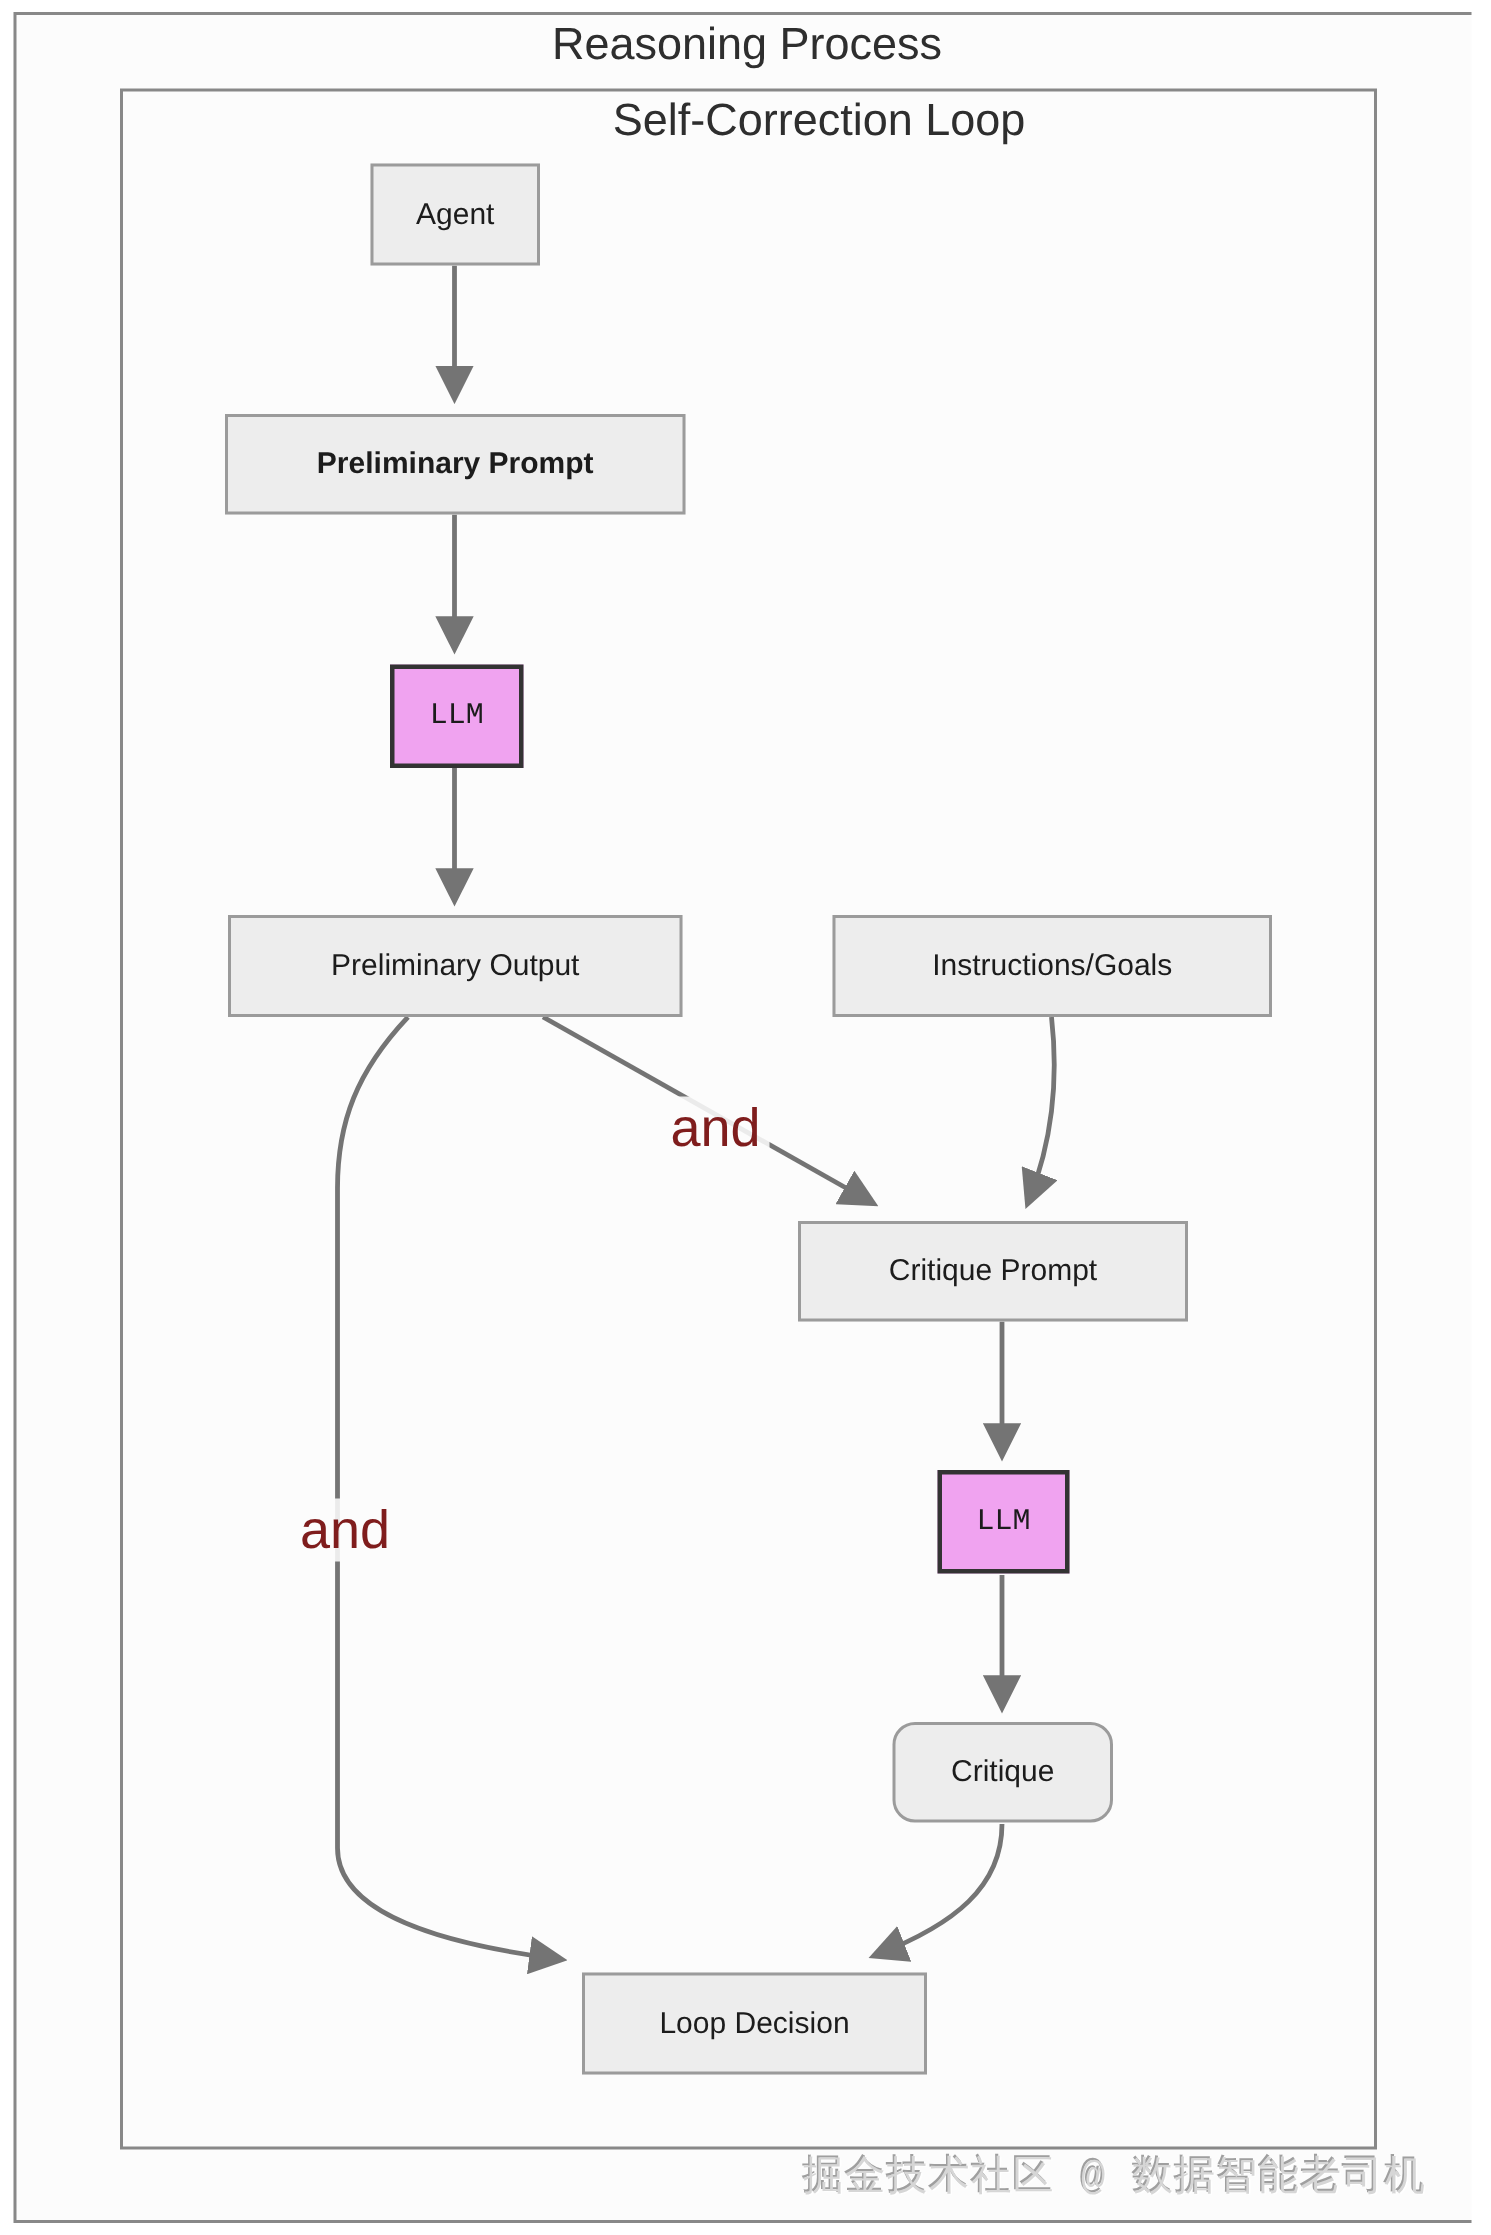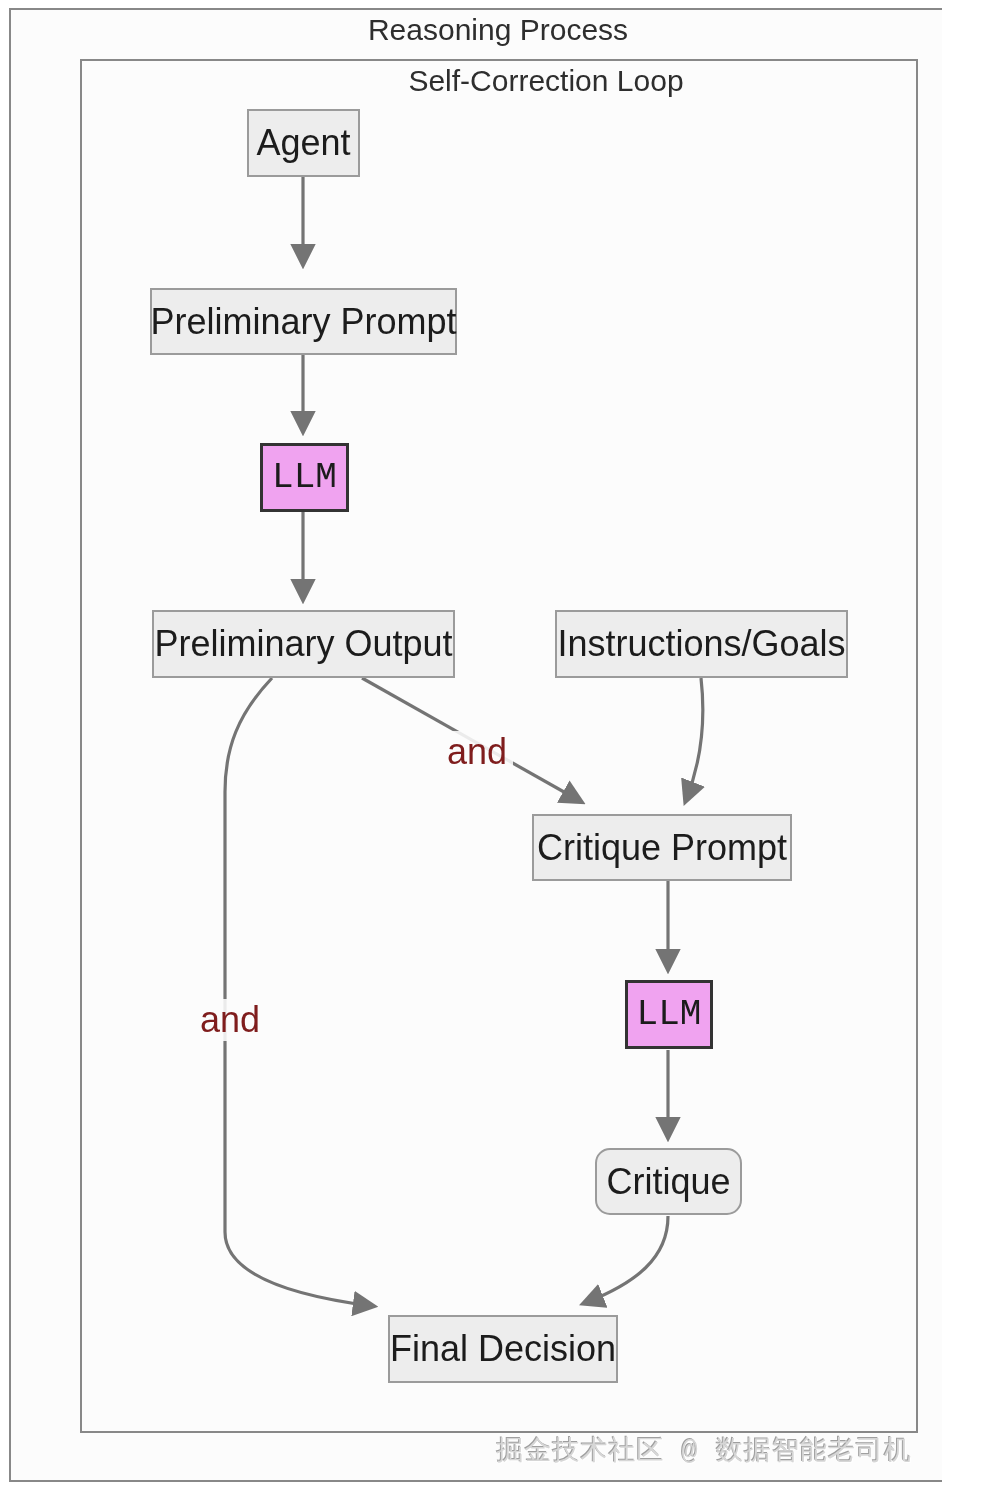--- a/index.html
+++ b/index.html
@@ -9,30 +9,30 @@
     --node-fill:#ededed;
     --node-border:#9b9b9b;
     --llm-fill:#f0a3f0;
     --llm-border:#333333;
     --edge:#747474;
     --text:#1c1c1c;
     --watermark:#d6d6d6;
   }
   html,body{margin:0;padding:0;background:var(--bg);}
   body{font-family:"Liberation Sans","DejaVu Sans",sans-serif;}
-  .stage{position:relative;width:942px;height:1490px;background:var(--bg);overflow:hidden;}
+  .stage{position:relative;width:942px;height:1490px;background:var(--bg);overflow:hidden;padding-left:39px;}
   .frame{position:absolute;background:var(--frame-fill);border:2px solid var(--frame-border);box-sizing:border-box;}
   .frame-title{position:absolute;text-align:center;font-size:30px;color:#2e2e2e;white-space:nowrap;}
   .edge-layer{position:absolute;left:0;top:0;width:994px;height:1490px;pointer-events:none;}
   .edge-layer path.edge{fill:none;stroke:var(--edge);stroke-width:3.2px;}
   #arrowhead path{fill:var(--edge);}
   .node{position:absolute;box-sizing:border-box;background:var(--node-fill);
         border:2px solid var(--node-border);color:var(--text);
         display:flex;align-items:center;justify-content:center;
-        font-size:36px;white-space:nowrap;}
+        font-size:20px;white-space:nowrap;}
   .node.llm{background:var(--llm-fill);border:3.5px solid var(--llm-border);font-family:Liberation Mono, monospace;}
   .edge-label{position:absolute;font-size:36px;color:#7f1d1d;background:rgba(252,252,252,0.88);
         padding:1px 6px;line-height:1.1;}
   .watermark{position:absolute;font-size:27px;letter-spacing:1px;color:var(--watermark);
         text-shadow:-1px -1px 0 #9f9f9f, 1px 1px 1px #ffffff;white-space:nowrap;}
 </style>
 </head>
 <body>
 
 <div class="stage">
@@ -57,23 +57,23 @@
     <path class="edge" d="M668,881 L668,968" marker-end="url(#arrowhead)"></path>
     <path class="edge" d="M668,1050 L668,1136" marker-end="url(#arrowhead)"></path>
     <path class="edge" d="M668,1216 C668,1258 636,1283 585,1303" marker-end="url(#arrowhead)"></path>
     <path class="edge" d="M272,678 C238,714 225,748 225,792 L225,1232 C225,1276 295,1296 372,1306" marker-end="url(#arrowhead)"></path>
   </svg>
 
   <div class="edge-label" style="left:441px;top:731px;">and</div>
   <div class="edge-label" style="left:194px;top:999px;">and</div>
 
   <div class="node" style="left:247px;top:109px;width:113px;height:68px;">Agent</div>
-  <div class="node" style="left:150px;top:288px;width:307px;height:67px;">Preliminary Prompt</div>
+  <div class="node" style="left:150px;top:276px;width:307px;height:67px;font-weight:bold;">Preliminary Prompt</div>
   <div class="node llm" style="left:260px;top:443px;width:89px;height:69px;">LLM</div>
   <div class="node" style="left:555px;top:610px;width:293px;height:68px;">Instructions/Goals</div>
   <div class="node" style="left:152px;top:610px;width:303px;height:68px;">Preliminary Output</div>
   <div class="node" style="left:532px;top:814px;width:260px;height:67px;">Critique Prompt</div>
   <div class="node llm" style="left:625px;top:980px;width:88px;height:69px;">LLM</div>
   <div class="node" style="left:595px;top:1148px;width:147px;height:67px;border-radius:15px;">Critique</div>
-  <div class="node" style="left:388px;top:1315px;width:230px;height:68px;">Final Decision</div>
+  <div class="node" style="left:388px;top:1315px;width:230px;height:68px;">Loop Decision</div>
 
   <div class="watermark" style="right:30px;top:1432px;font-family:Liberation Mono, monospace;">掘金技术社区 @ 数据智能老司机</div>
 </div>
 
 </body></html>

